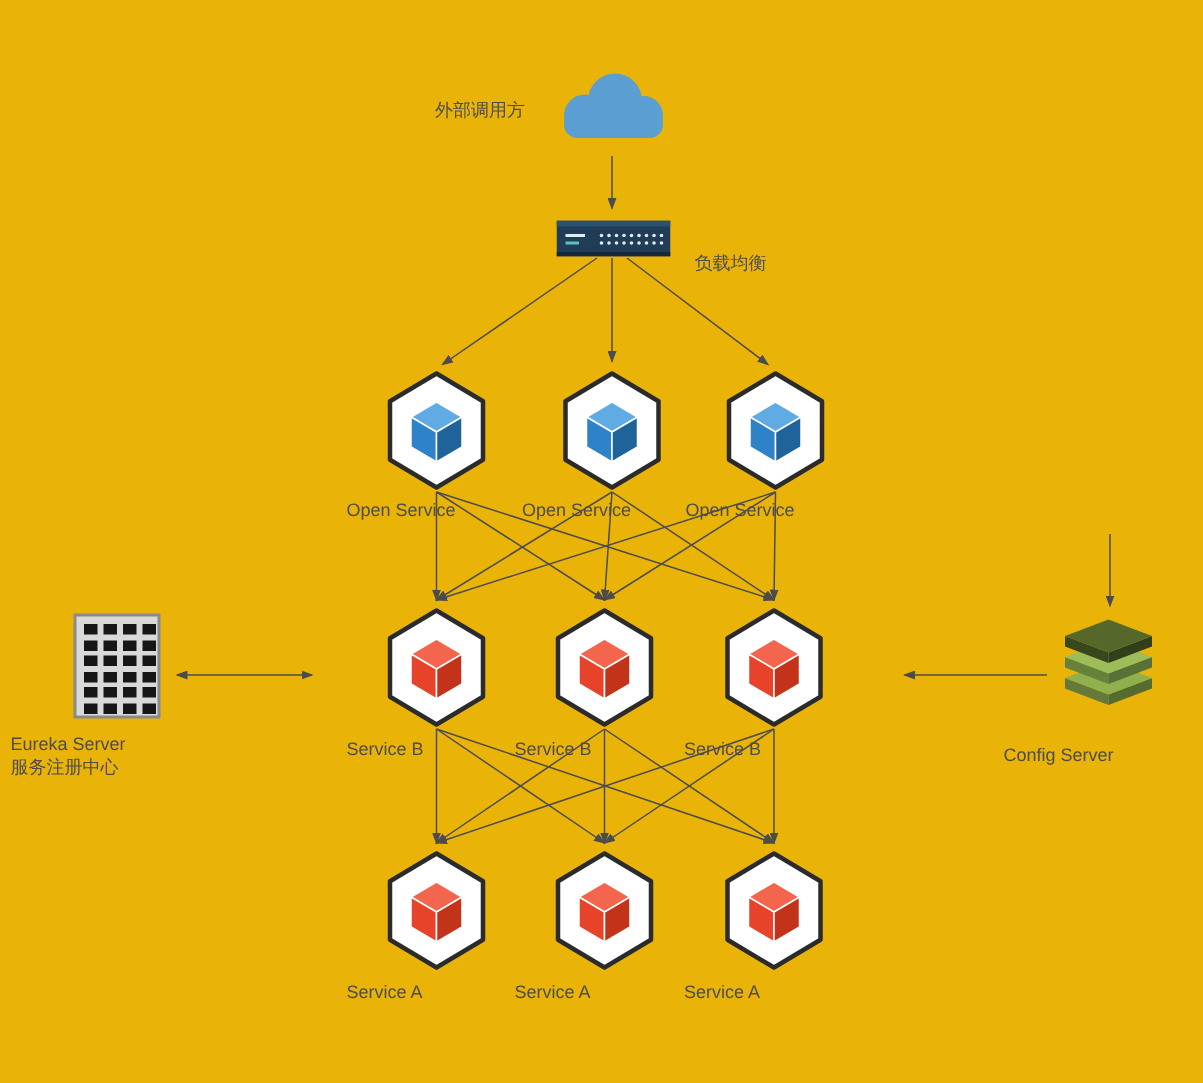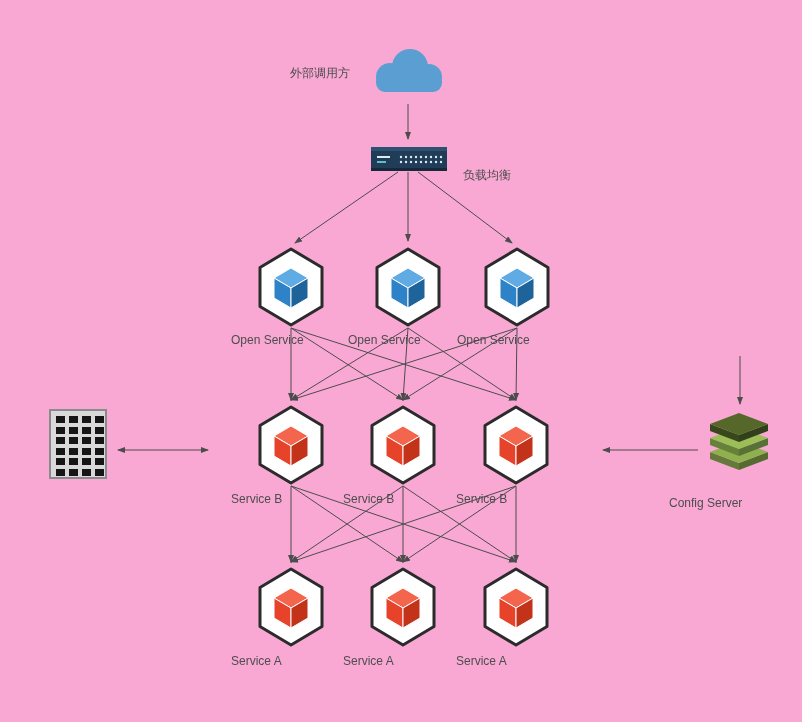--- a/index.html
+++ b/index.html
@@ -1,17 +1,17 @@
 <!DOCTYPE html>
 <html><head>
 <meta charset="utf-8">
 <style>
   html,body{margin:0;padding:0;background:#000;}
   .canvas{
-    position:relative;width:802px;height:722px;background:#f9a8d4;
+    position:relative;width:802px;height:722px;background:#eab308;
     overflow:hidden;font-family:"Liberation Sans",sans-serif;
   }
   .edges{position:absolute;left:0;top:0;}
   .node{position:absolute;}
   .label{
     position:absolute;font-size:12px;color:#4D4D4D;line-height:15px;
     white-space:nowrap;
   }
   .center{text-align:left;}
   .right{text-align:right;}
@@ -211,20 +211,24 @@
           <rect x="21" y="50" width="9" height="7"></rect>
           <rect x="34" y="50" width="9" height="7"></rect>
           <rect x="47" y="50" width="9" height="7"></rect>
         <rect x="8" y="61" width="9" height="7"></rect>
           <rect x="21" y="61" width="9" height="7"></rect>
           <rect x="34" y="61" width="9" height="7"></rect>
           <rect x="47" y="61" width="9" height="7"></rect>
       </g>
     </svg>
   </div>
+  <div class="label center" style="left:7px;top:489px;width:140px">
+    <div>Eureka Server</div>
+    <div>服务注册中心</div>
+  </div>
 
   <div class="node" style="left:702px;top:408px">
     <svg width="74" height="70">
 
       <polygon points="8,44 37,55 37,62 8,51" fill="#64793A"></polygon>
       <polygon points="66,44 37,55 37,62 66,51" fill="#566B30"></polygon>
       <polygon points="37,33 66,44 37,55 8,44" fill="#90B04D"></polygon>
 
       <polygon points="8,30 37,41 37,48 8,37" fill="#66823A"></polygon>
       <polygon points="66,30 37,41 37,48 66,37" fill="#587137"></polygon>

